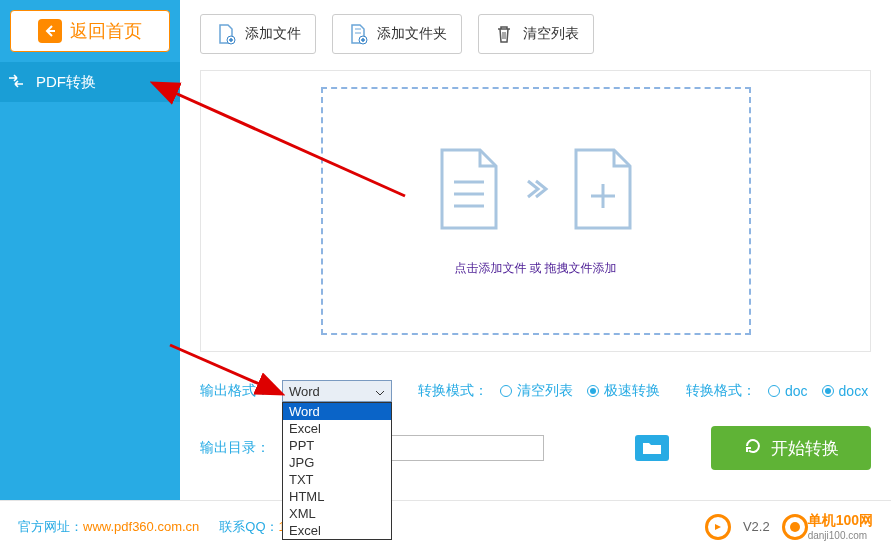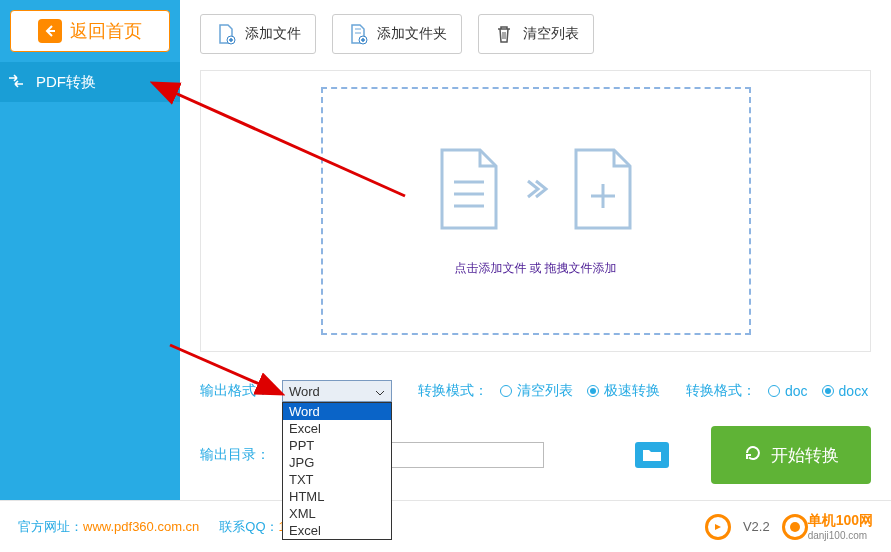--- a/index.html
+++ b/index.html
@@ -31,21 +31,21 @@
 .select-opt.sel { background: #0a64c8; color: #fff; }
 .radio-grp { display: flex; align-items: center; gap: 14px; }
 .radio { display: flex; align-items: center; gap: 5px; cursor: pointer; }
 .radio-dot { width: 12px; height: 12px; border: 1px solid #28abe4; border-radius: 50%; display: flex; align-items: center; justify-content: center; }
 .radio-dot.on::after { content: ""; width: 6px; height: 6px; background: #28abe4; border-radius: 50%; }
 
 .out-row { margin-top: 24px; display: flex; align-items: center; gap: 14px; }
 .out-row .opt-label { color: #28abe4; font-size: 14px; }
 .path-input { flex: 0 0 260px; height: 26px; border: 1px solid #bbb; padding: 0 8px; font-size: 13px; color: #555; }
 .folder-btn { width: 34px; height: 26px; background: #28abe4; border-radius: 3px; cursor: pointer; display:flex; align-items:center; justify-content:center; margin-left:auto; margin-right:8px;}
-.start-btn { width: 160px; height: 58px; background: #5fb336; border-radius: 4px; color: #fff; font-size: 17px; display: flex; align-items: center; justify-content: center; gap: 8px; cursor: pointer; border: none; margin-left: 20px; }
+.start-btn { width: 160px; height: 44px; background: #5fb336; border-radius: 4px; color: #fff; font-size: 17px; display: flex; align-items: center; justify-content: center; gap: 8px; cursor: pointer; border: none; margin-left: 20px; }
 
 .footer { position: absolute; left: 0; bottom: 0; right: 0; height: 52px; border-top: 1px solid #e5e5e5; display: flex; align-items: center; padding: 0 18px; font-size: 13px; gap: 20px; }
 .footer .lbl { color: #28abe4; }
 .footer .val { color: #ff8a00; }
 .footer-right { margin-left: auto; display: flex; align-items: center; gap: 12px; color: #666; }
 .orange-circle { width: 26px; height: 26px; border: 3px solid #ff8a00; border-radius: 50%; display:flex; align-items:center; justify-content:center; position:relative;}
 .brand { display: flex; align-items: center; gap: 0; }
 .brand-text { font-size: 14px; color: #ff8a00; font-weight: bold; }
 .brand-sub { font-size: 10px; color: #888; }
 

